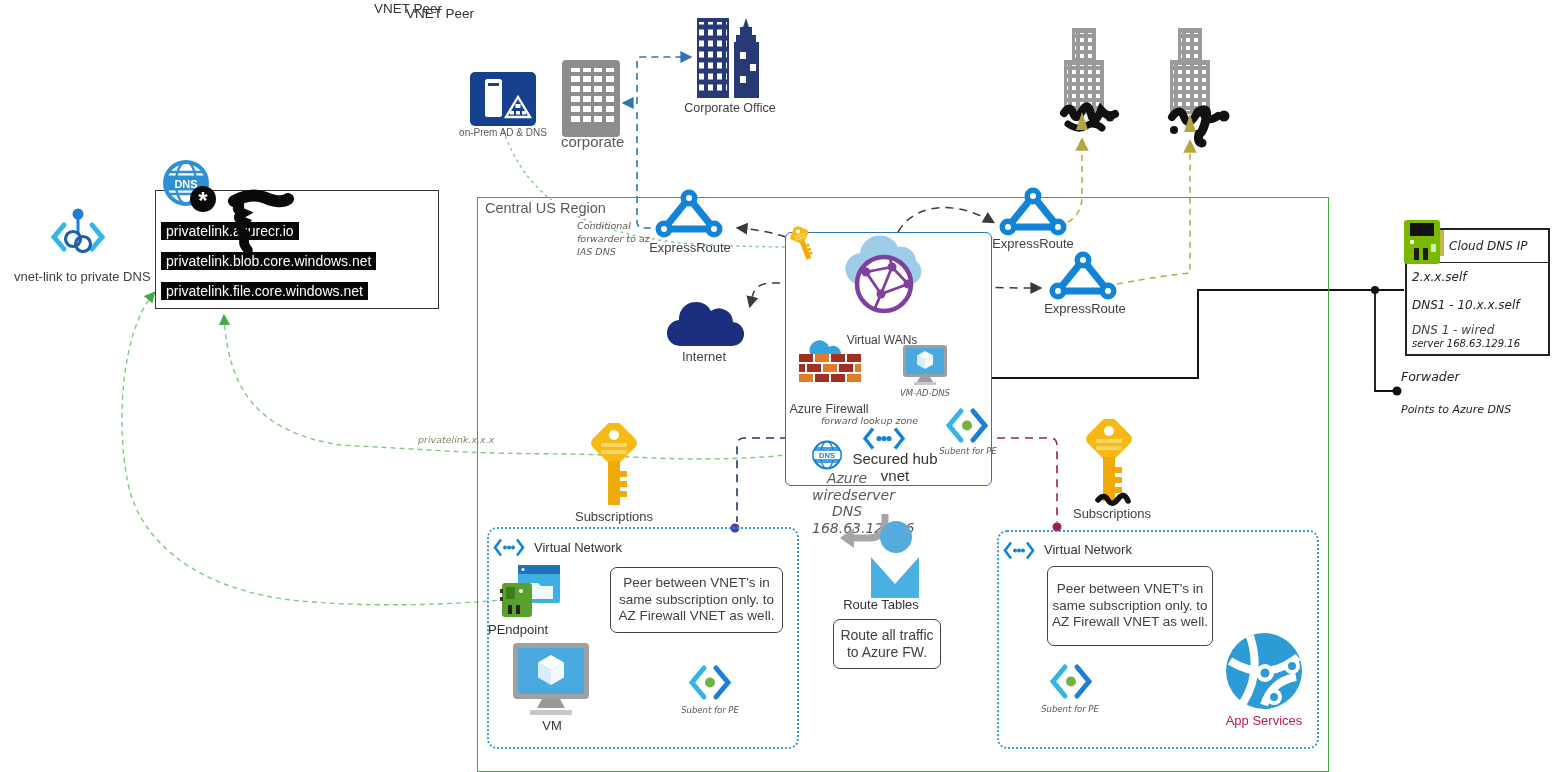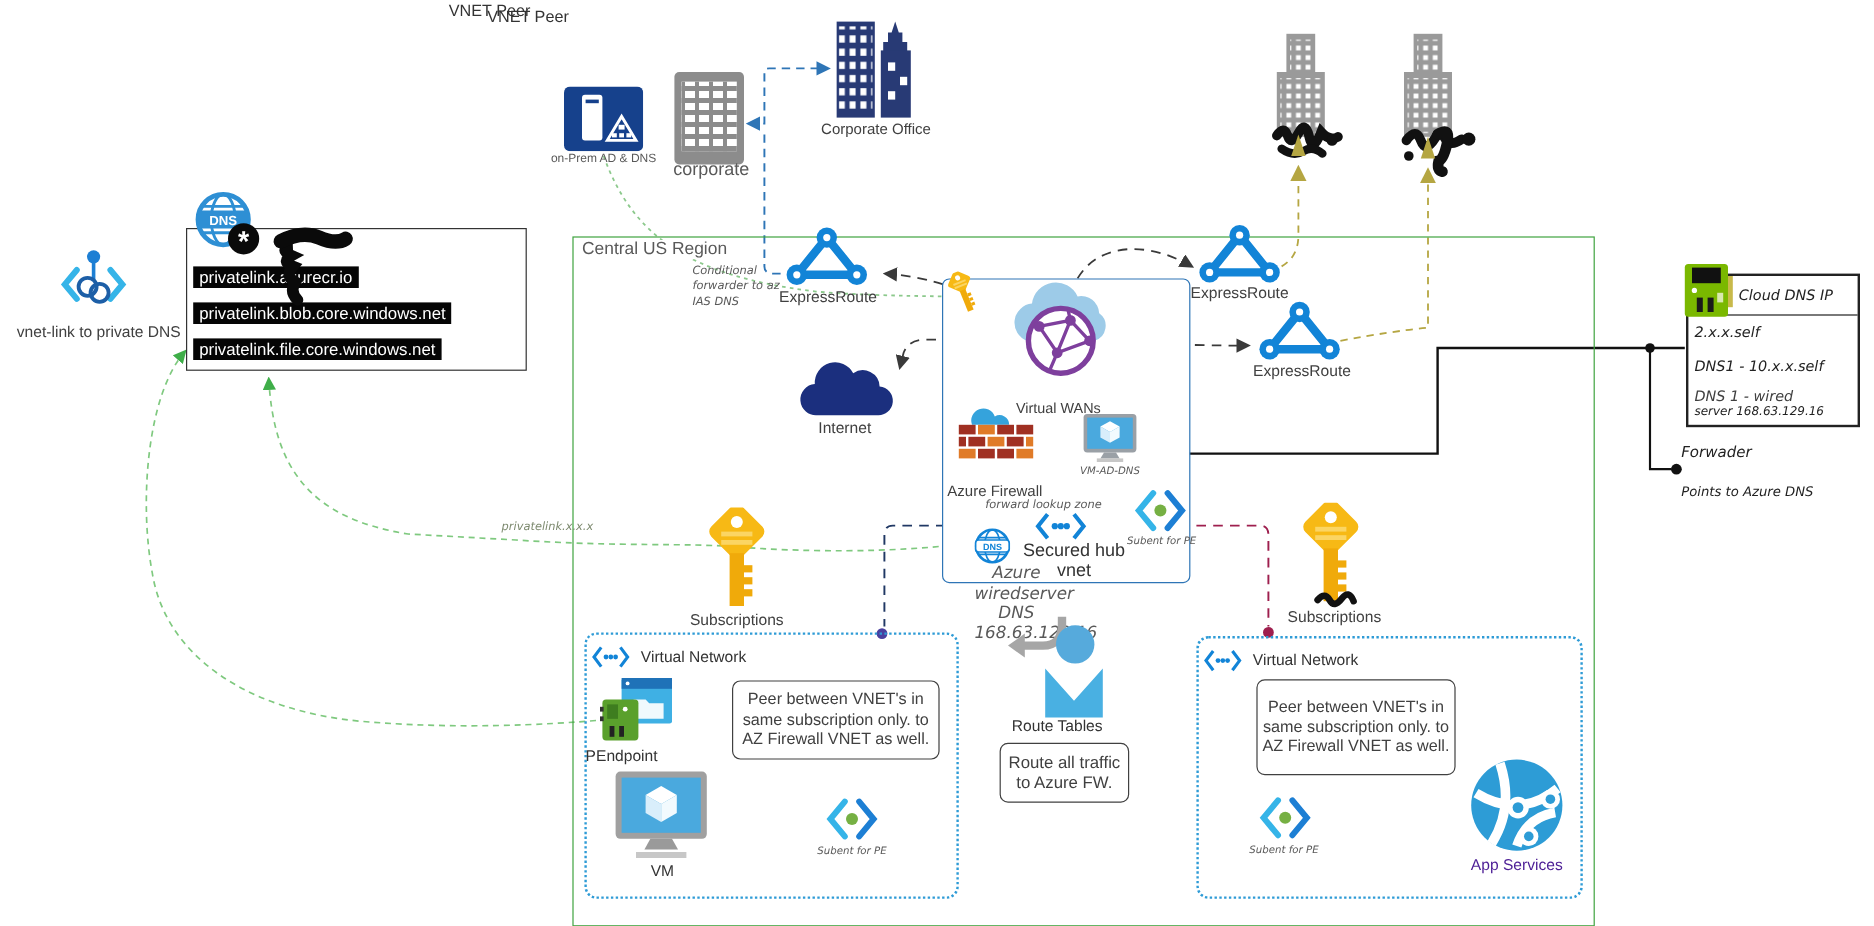--- a/index.html
+++ b/index.html
@@ -459,21 +459,21 @@
     <circle cx="40" cy="40" r="38" fill="#2d9cd6"></circle>
     <path d="M6 30 Q42 52 74 26 M26 5 Q38 42 19 72 M72 46 Q48 50 40 74" stroke="#fff" stroke-width="8" fill="none"></path>
     <circle cx="41" cy="42" r="9" fill="#fff"></circle>
       <circle cx="41" cy="42" r="4.5" fill="#2d9cd6"></circle>
     <circle cx="68" cy="35" r="8" fill="#fff"></circle>
       <circle cx="68" cy="35" r="4" fill="#2d9cd6"></circle>
     <circle cx="50" cy="66" r="8" fill="#fff"></circle>
       <circle cx="50" cy="66" r="4" fill="#2d9cd6"></circle>
   </svg>
 </div>
-<div class="abs center lbl" style="left:1218px;top:713px;width:92px;color:#4c1d95;z-index:2;">App Services</div>
+<div class="abs center lbl" style="left:1218px;top:713px;width:92px;color:#be185d;z-index:2;">App Services</div>
 
 <div class="abs" style="left:1405px;top:228px;width:141px;height:124px;border:2px solid #222;background:#fff;z-index:2;">
   <div class="abs hand" style="left:42px;top:9px;font-size:12px;color:#222;">Cloud DNS IP</div>
   <div class="abs" style="left:0;top:32px;width:100%;height:0;border-top:1.6px solid #222;"></div>
   <div class="abs hand" style="left:5px;top:40px;font-size:12px;color:#222;">2.x.x.self</div>
   <div class="abs hand" style="left:5px;top:68px;font-size:12px;color:#222;">DNS1 -  10.x.x.self</div>
   <div class="abs hand" style="left:5px;top:93px;font-size:12px;color:#404040;">DNS 1 - wired</div>
   <div class="abs hand" style="left:5px;top:108px;font-size:10px;color:#222;">server 168.63.129.16</div>
 </div>
 

